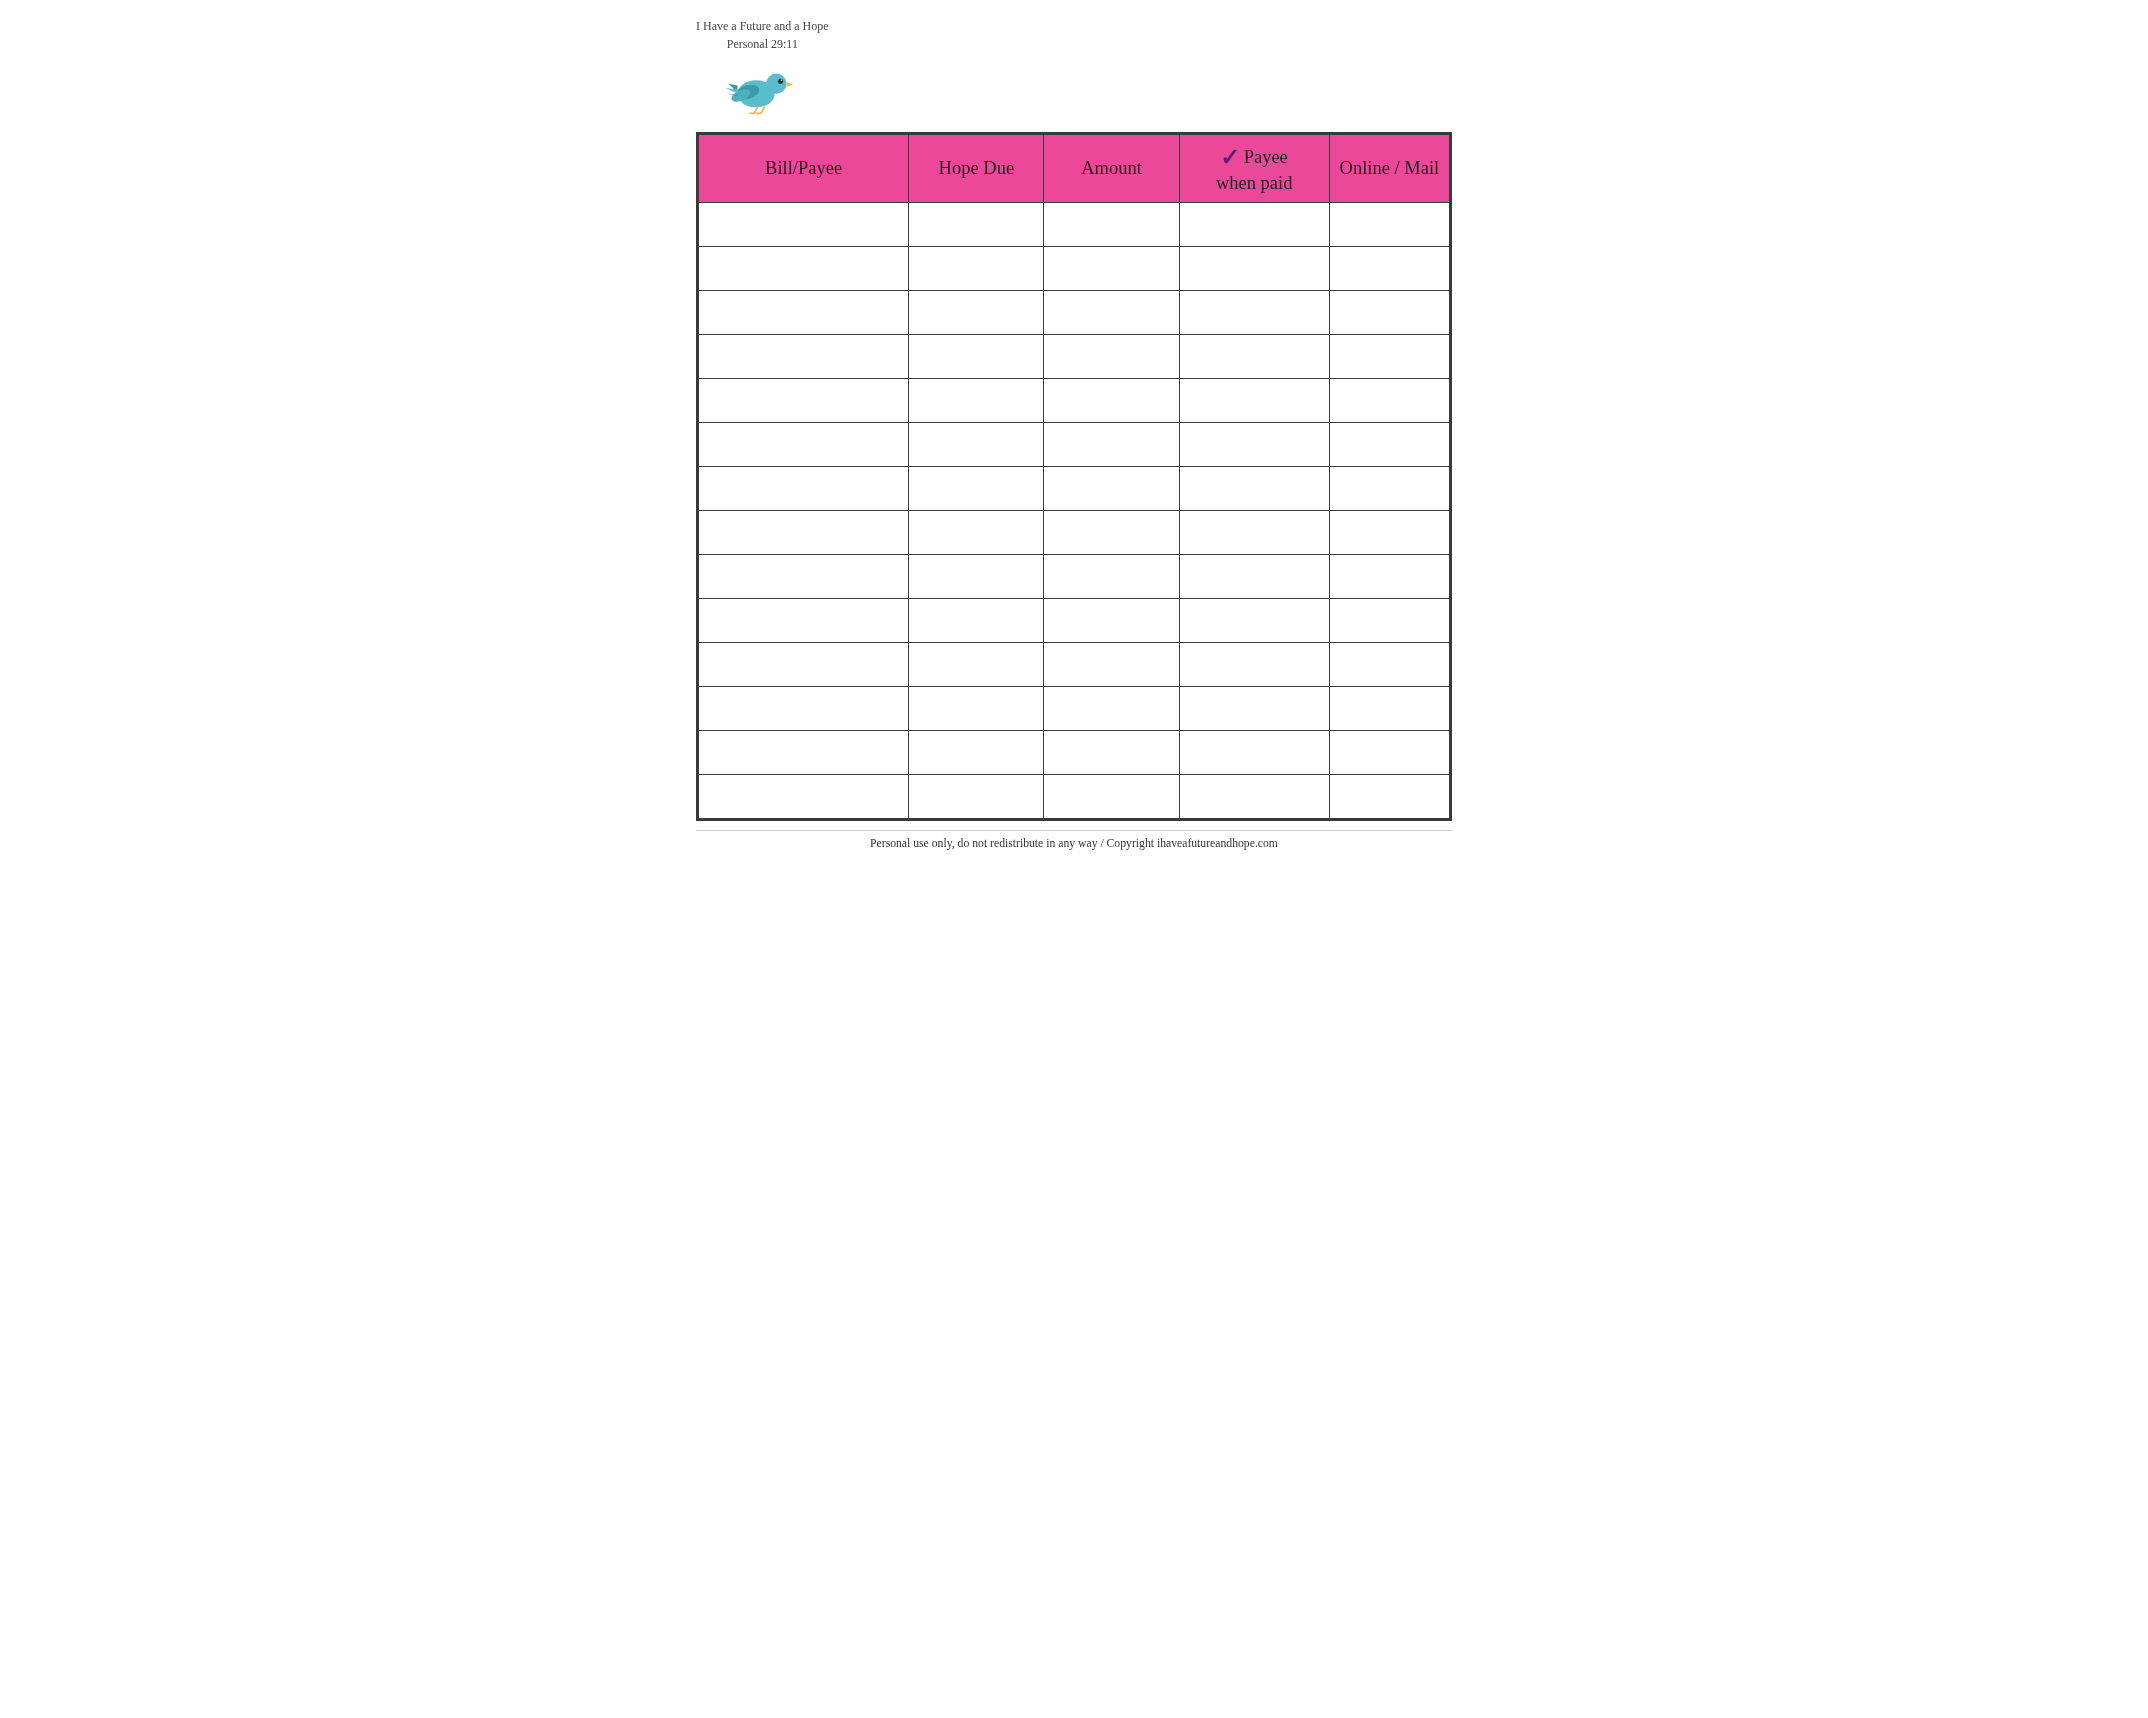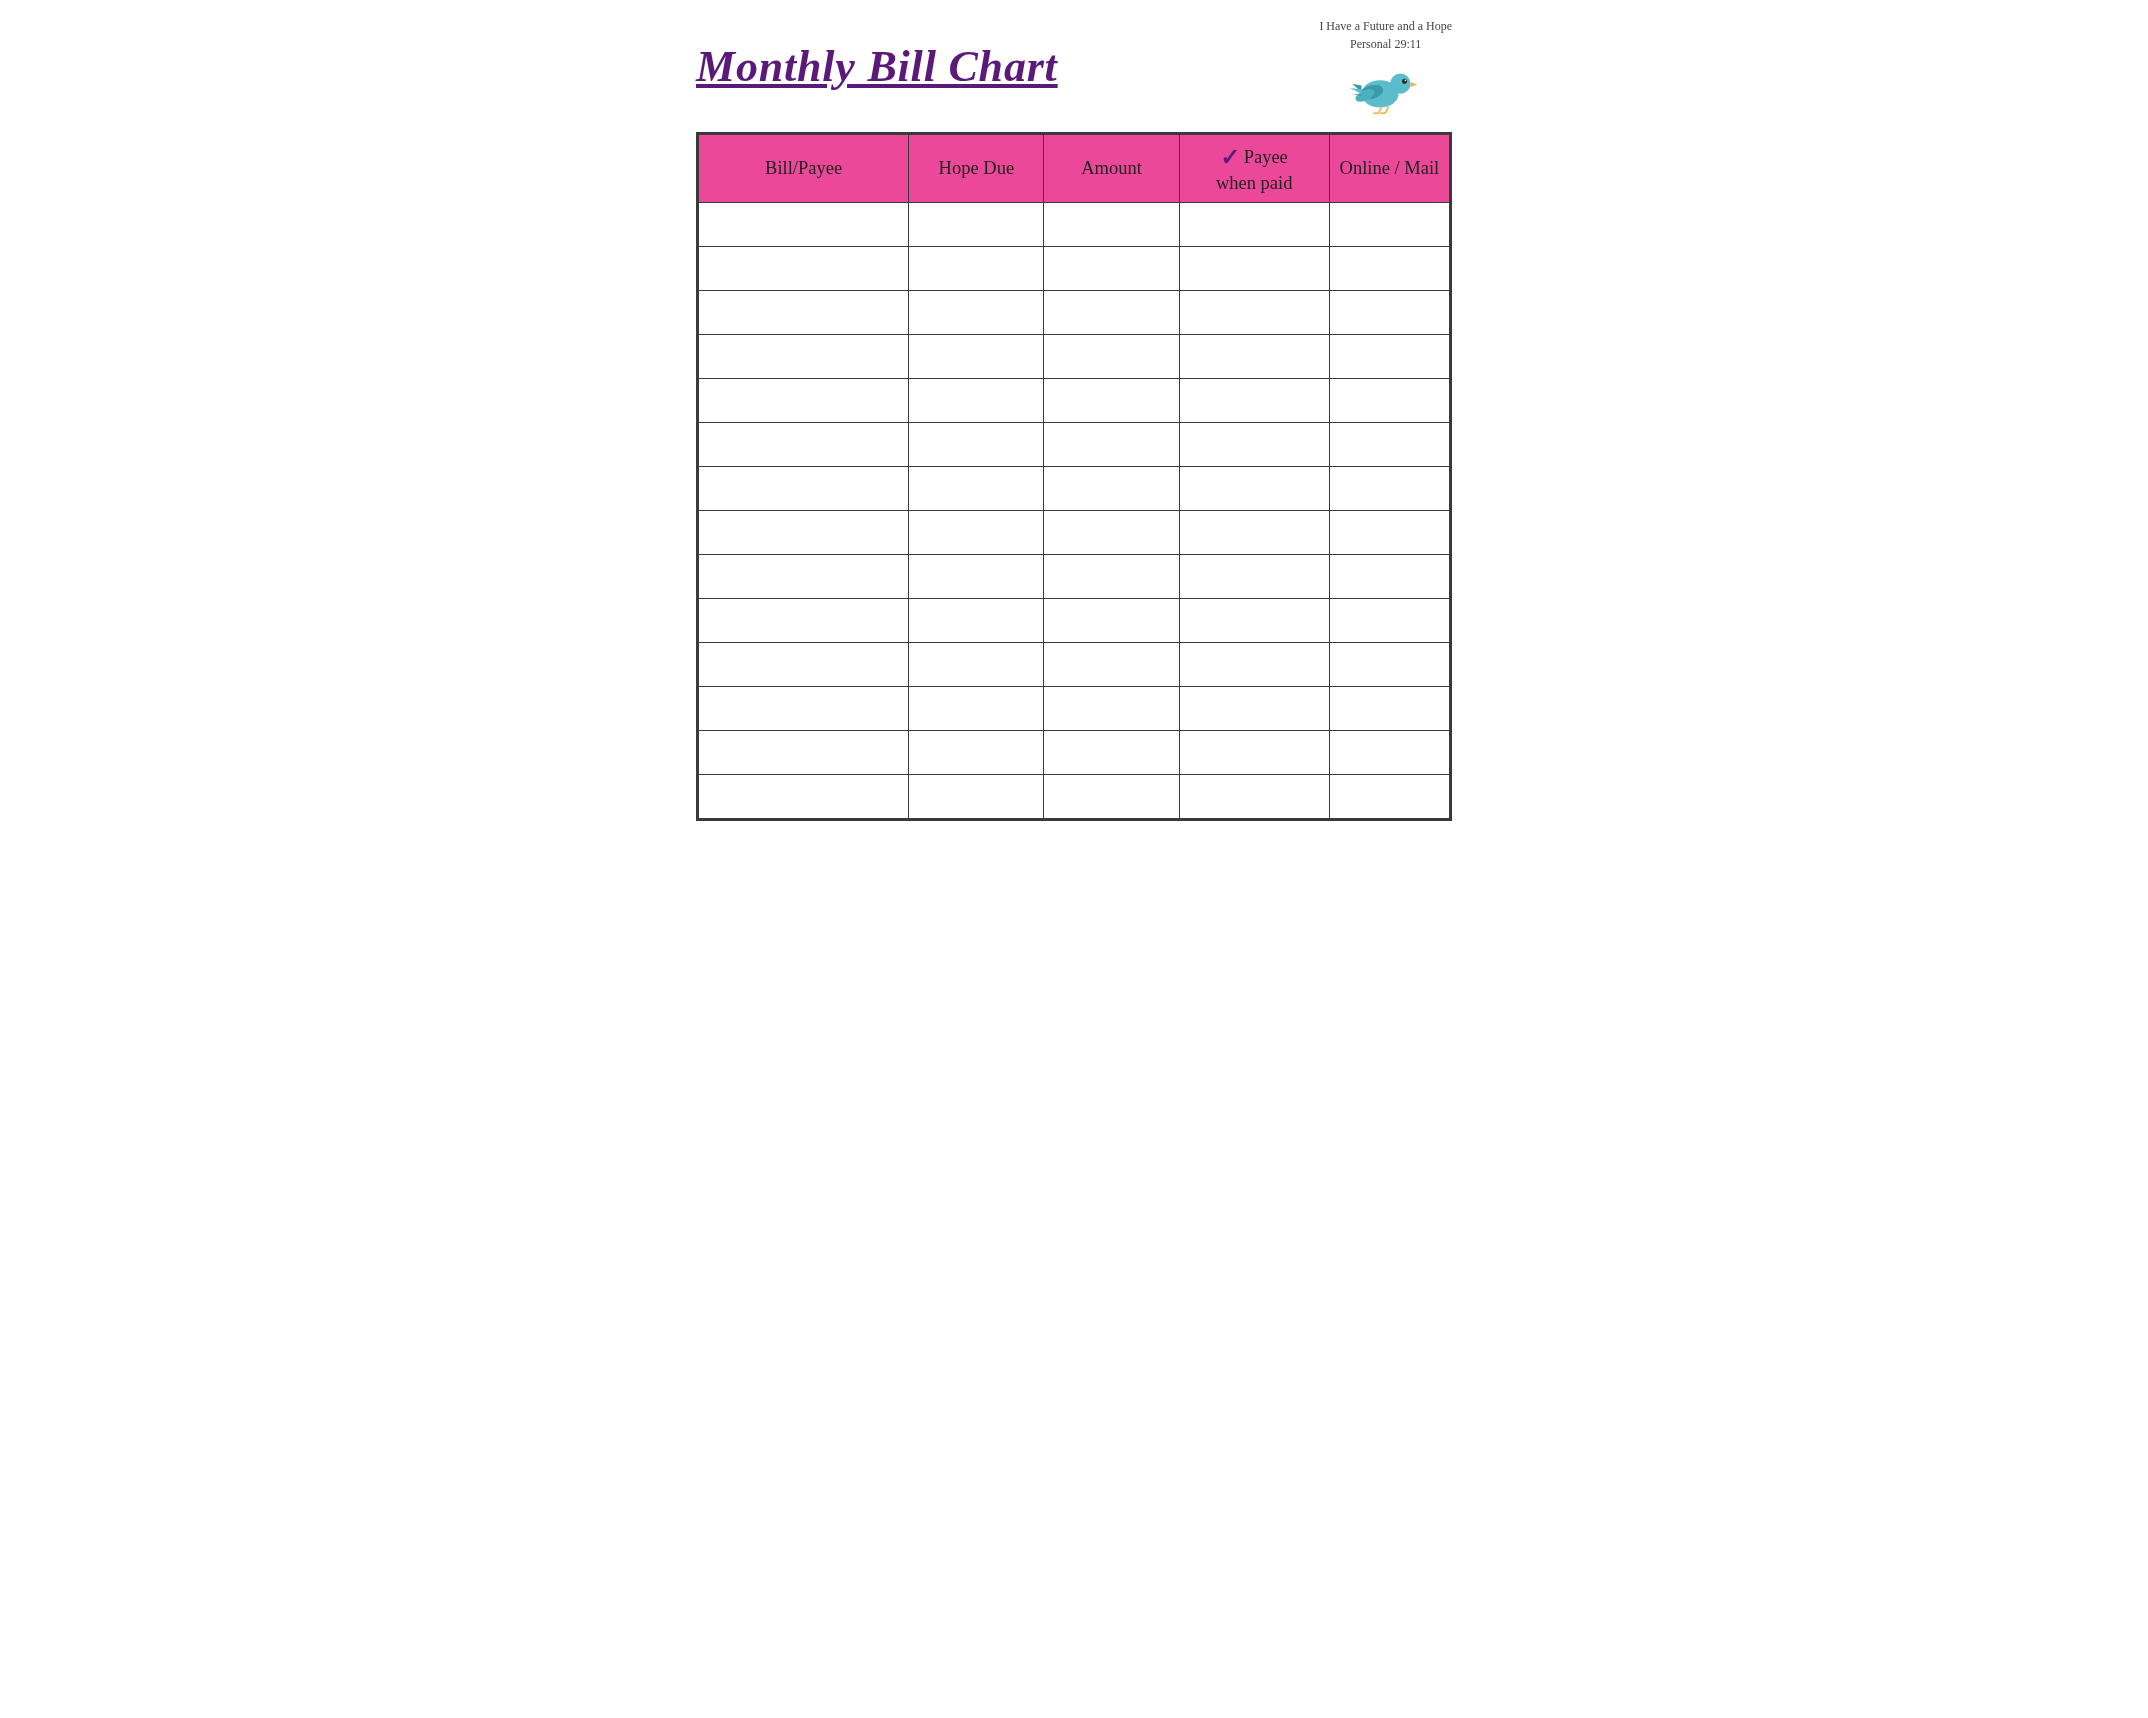--- a/index.html
+++ b/index.html
@@ -151,23 +151,20 @@
       border-top: 1.3px solid #ccc;
       padding-top: 6.7px;
     }
   </style>
 </head>
 <body>
 
 <div class="page">
 
   <div class="header">
-    <div class="title-area">
-      <span class="main-title">Monthly Bill Chart</span>
-    </div>
     <div class="header-right">
       <div class="verse-text">
         <div>I Have a Future and a Hope</div>
         <div>Personal 29:11</div>
       </div>
 
       <div class="bird-container">
         <svg width="76" height="55" viewBox="0 0 90 65" xmlns="http://www.w3.org/2000/svg">
 
           <ellipse cx="38" cy="40" rx="22" ry="16" fill="#5bbccc"></ellipse>
@@ -319,14 +316,17 @@
             <td></td>
             <td></td>
             <td></td>
             <td></td>
             <td></td>
           </tr>
         </tbody>
     </table>
   </div>
 
+  <div class="footer">
+    <span>Personal use only, do not redistribute in any way / Copyright ihaveafutureandhope.com</span>
+  </div>
 </div>
 
 
 </body></html>

